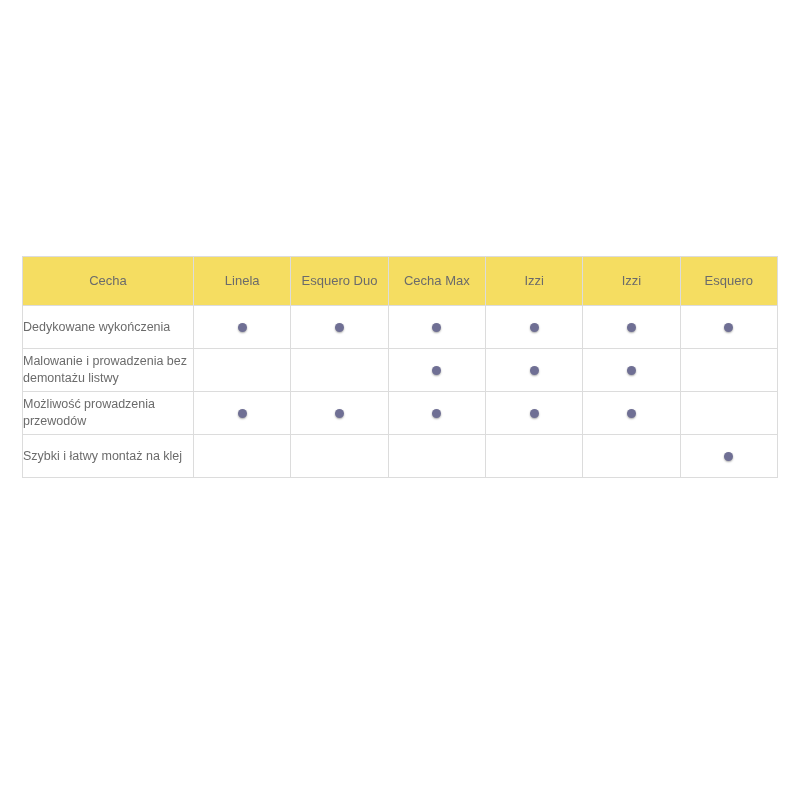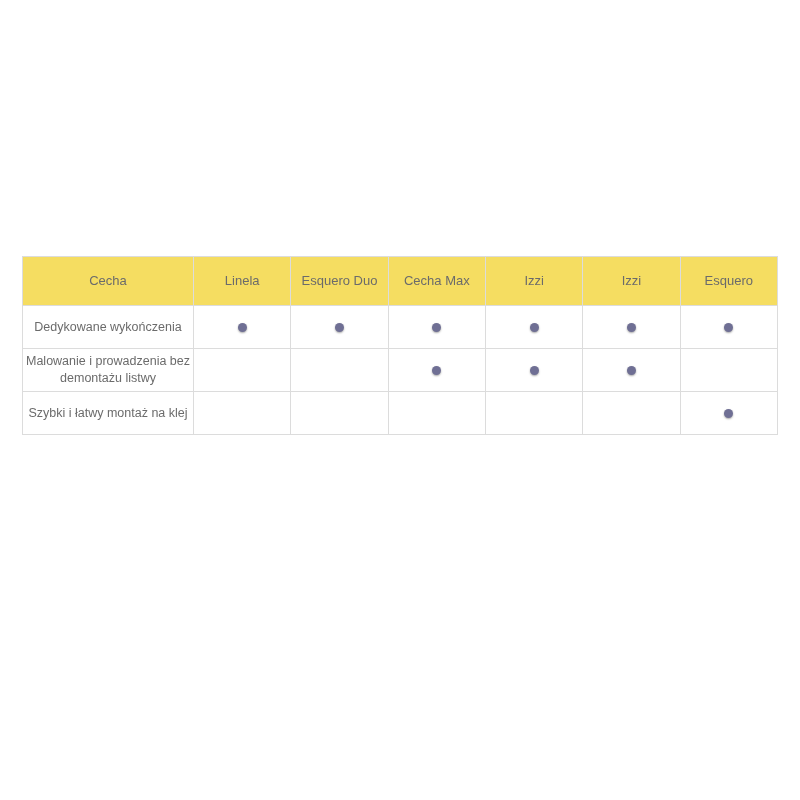--- a/index.html
+++ b/index.html
@@ -50,21 +50,21 @@
   }
 
   thead th.col-feature {
     width: 170px;
   }
 
   td.feature-cell {
     color: #6b6b6b;
     font-size: 12.5px;
     line-height: 17px;
-    text-align: center;
+    text-align: left;
     padding: 8px 10px;
     background: #ffffff;
   }
 
   td.mark-cell {
     text-align: center;
     background: #ffffff;
     height: 42px;
   }
 
@@ -107,20 +107,29 @@
         <tr>
           <td class="feature-cell">Malowanie i prowadzenia bez demontażu listwy</td>
           <td class="mark-cell"></td>
           <td class="mark-cell"></td>
           <td class="mark-cell"><span class="dot"></span></td>
           <td class="mark-cell"><span class="dot"></span></td>
           <td class="mark-cell"><span class="dot"></span></td>
           <td class="mark-cell"></td>
         </tr>
         <tr>
+          <td class="feature-cell">Możliwość prowadzenia przewodów</td>
+          <td class="mark-cell"><span class="dot"></span></td>
+          <td class="mark-cell"><span class="dot"></span></td>
+          <td class="mark-cell"><span class="dot"></span></td>
+          <td class="mark-cell"><span class="dot"></span></td>
+          <td class="mark-cell"><span class="dot"></span></td>
+          <td class="mark-cell"></td>
+        </tr>
+        <tr>
           <td class="feature-cell">Szybki i łatwy montaż na klej</td>
           <td class="mark-cell"></td>
           <td class="mark-cell"></td>
           <td class="mark-cell"></td>
           <td class="mark-cell"></td>
           <td class="mark-cell"></td>
           <td class="mark-cell"><span class="dot"></span></td>
         </tr>
       </tbody>
     </table>

